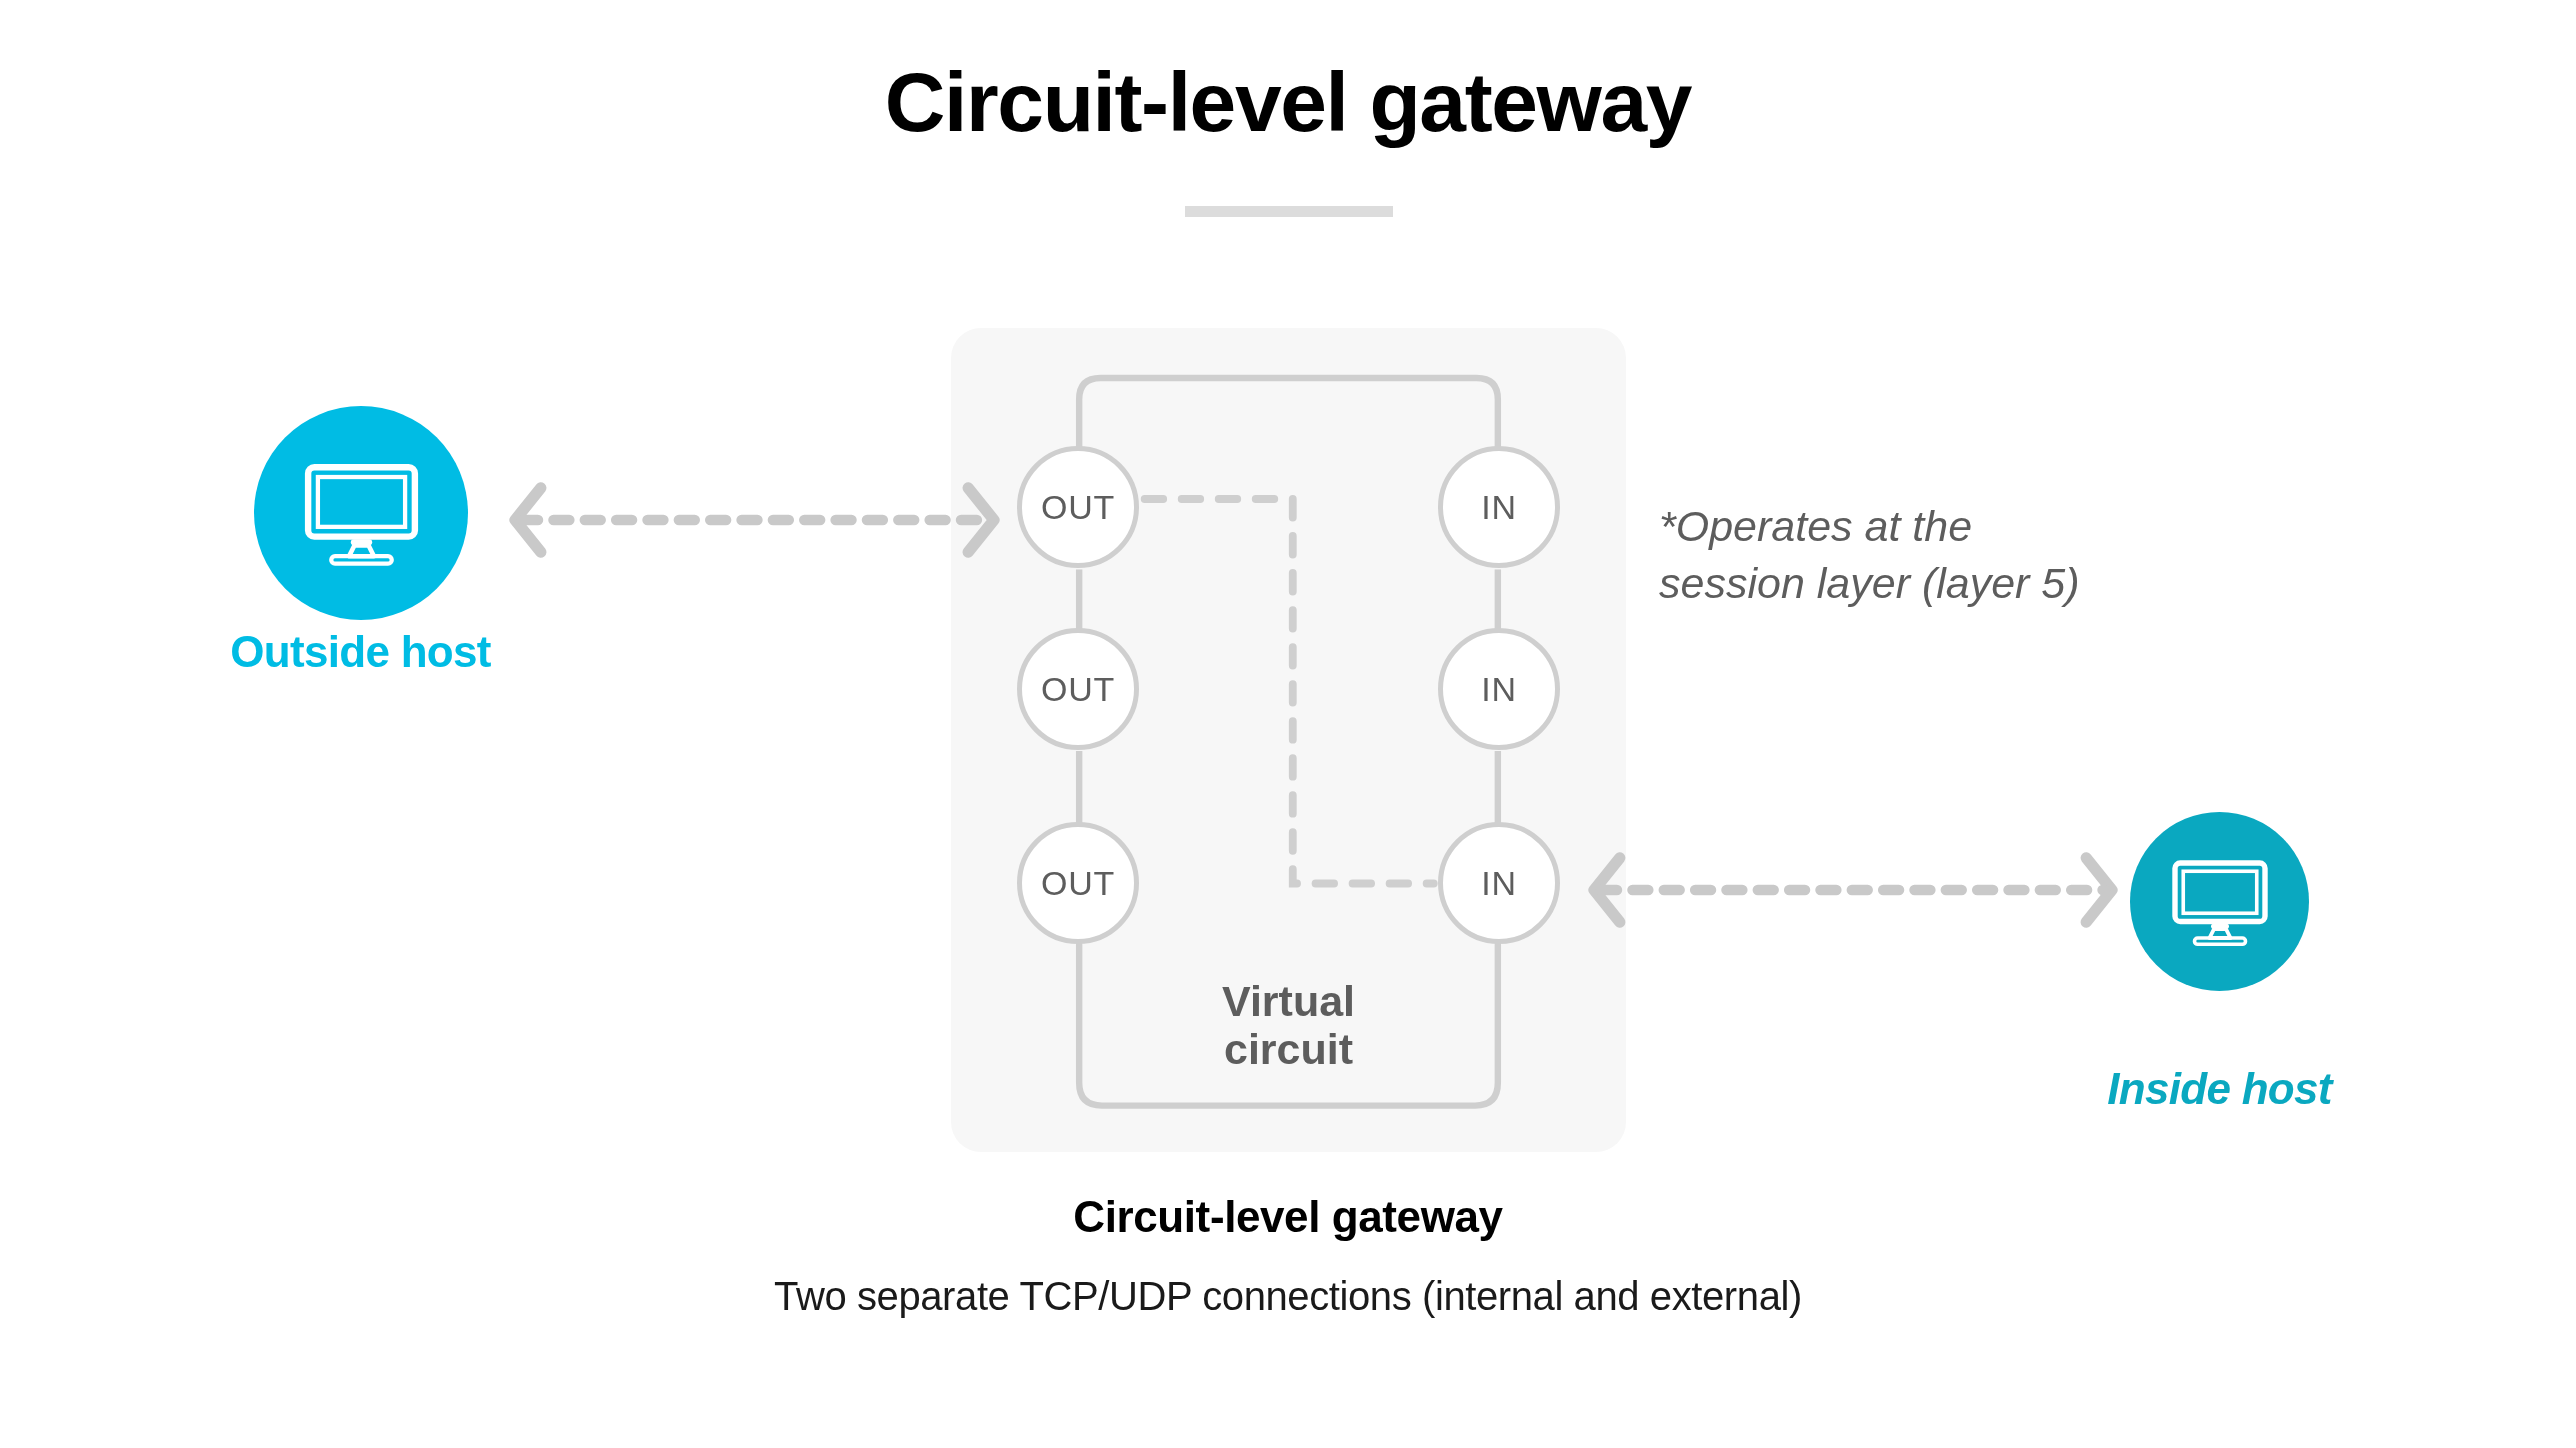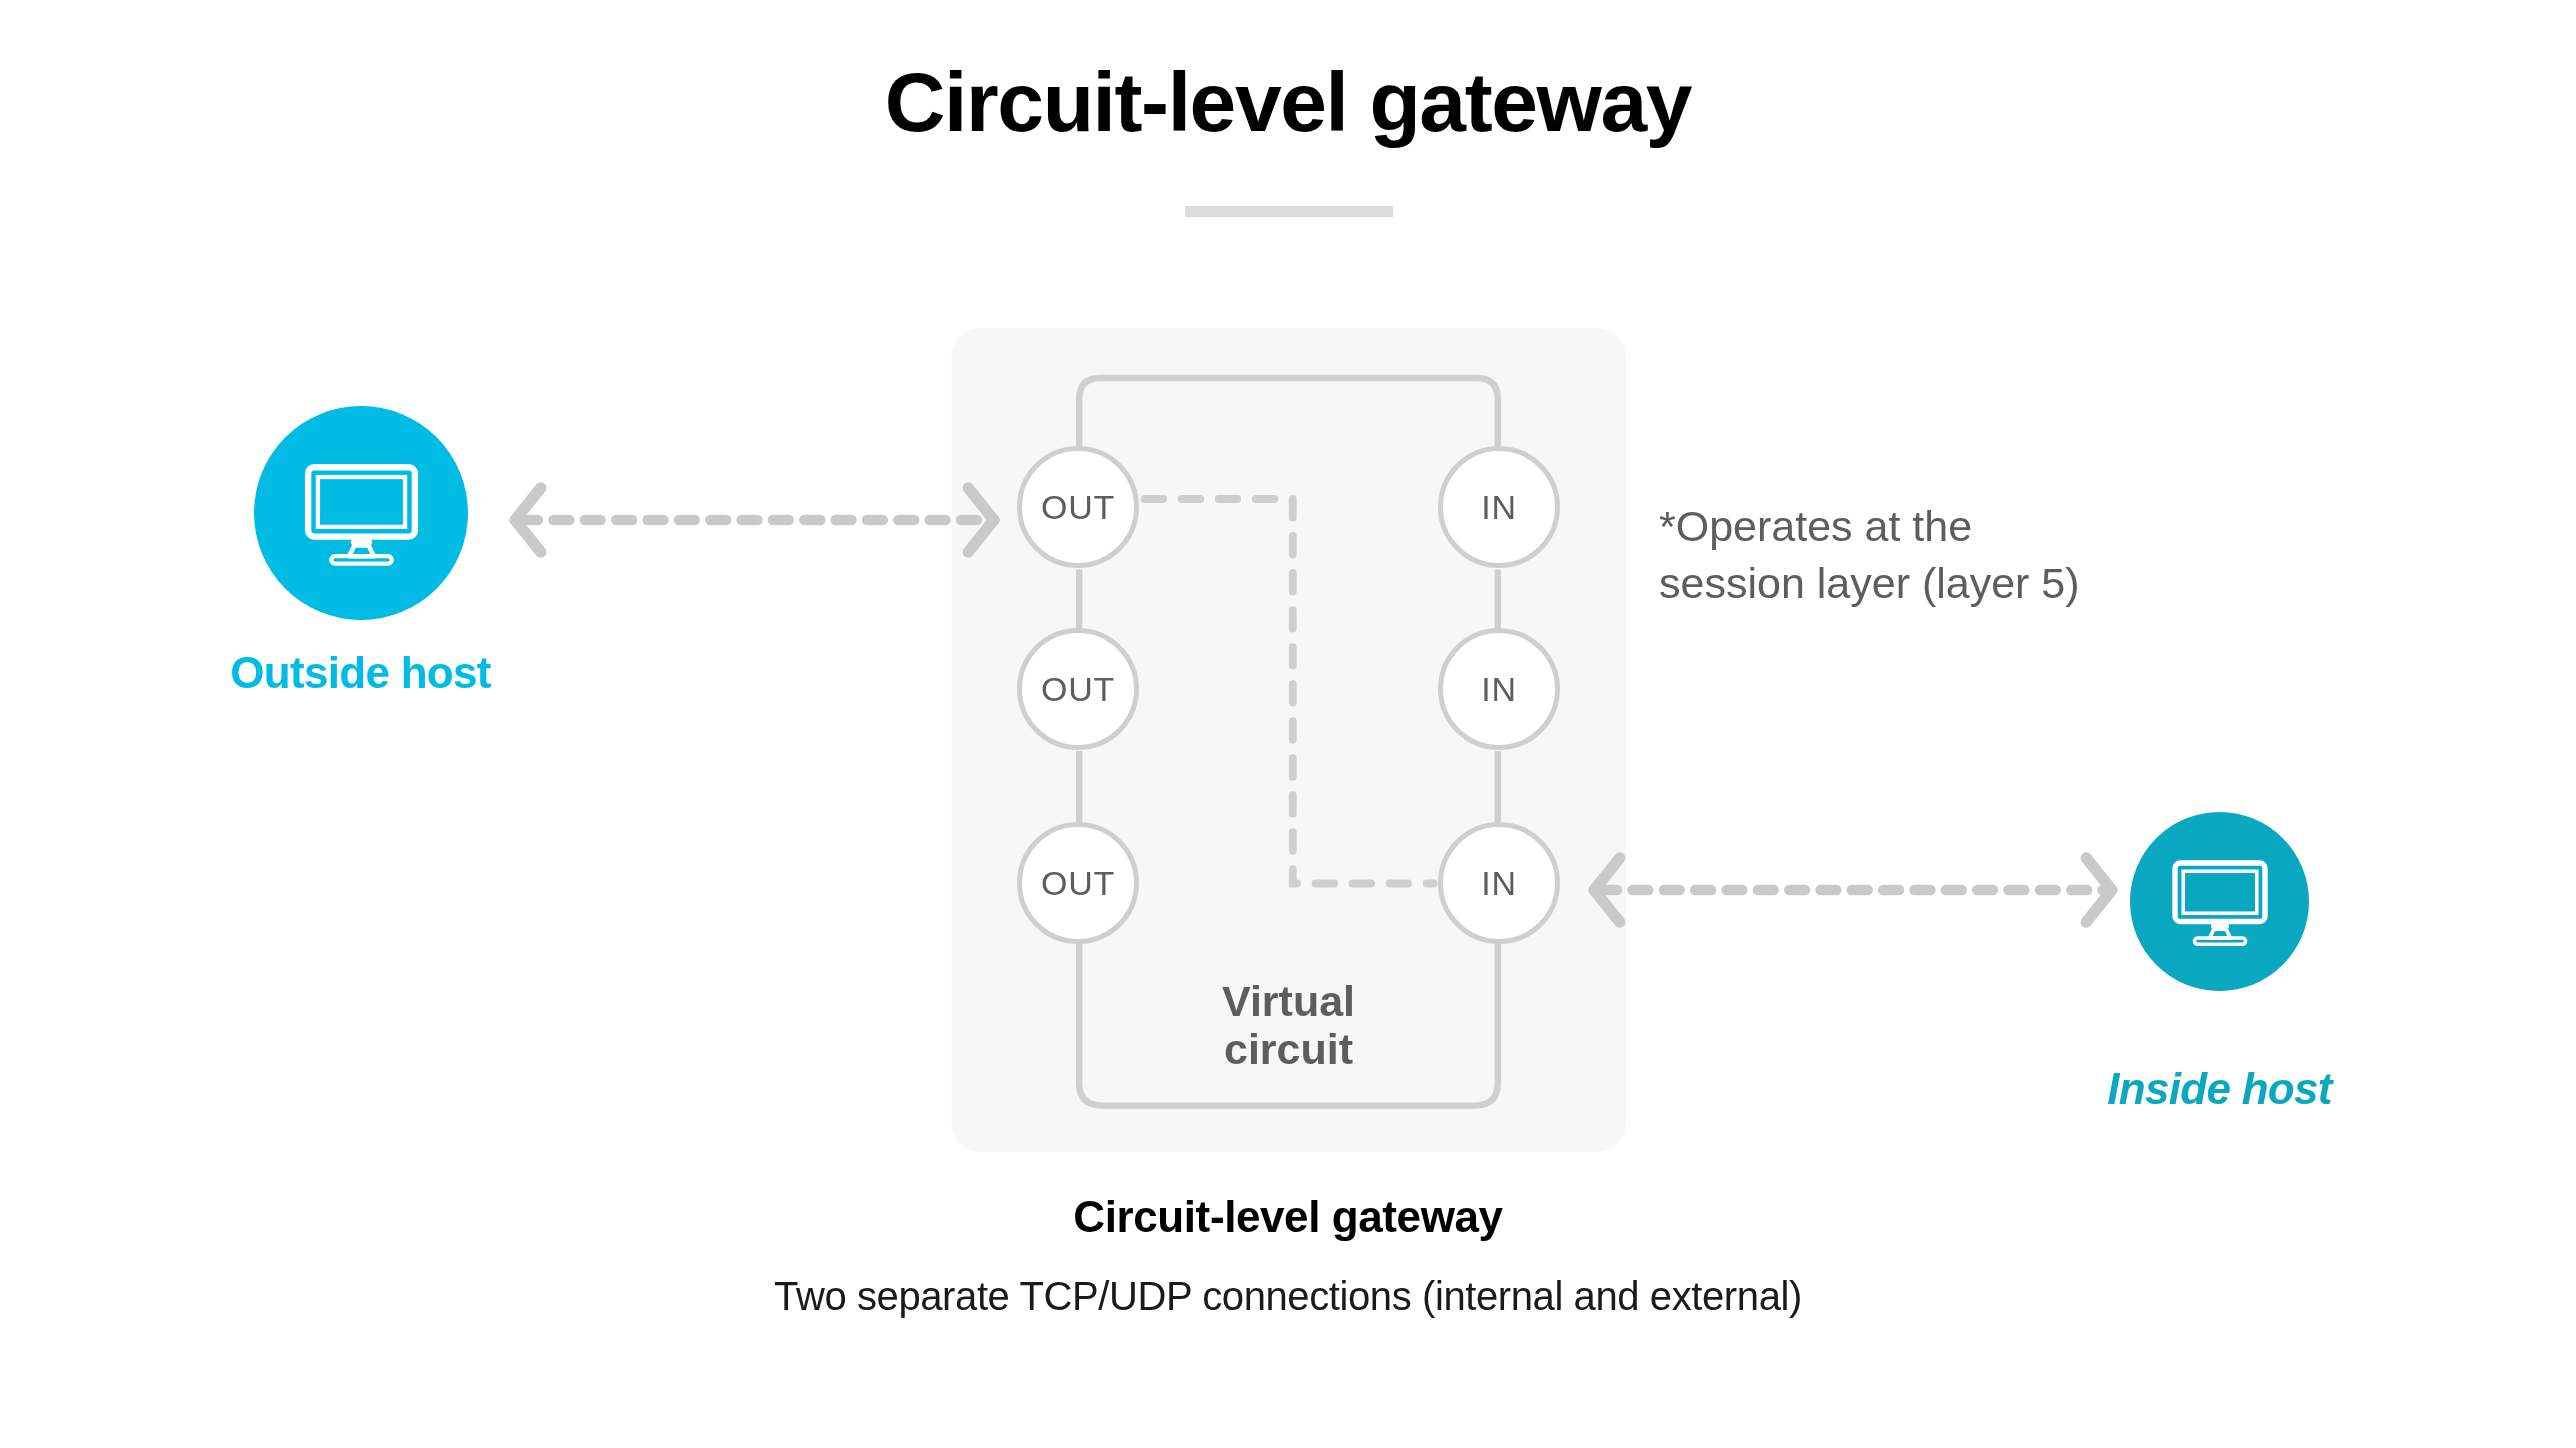--- a/index.html
+++ b/index.html
@@ -119,21 +119,21 @@
   }
   .host-label {
     position: absolute;
     text-align: center;
     font-size: 44px;
     font-weight: bold;
     letter-spacing: -0.7px;
   }
   .host-outside-label {
     left: 147px;
-    top: 648px;
+    top: 627px;
     width: 427px;
     color: #00bce4;
   }
   .host-inside-label {
     left: 2006px;
     top: 1064px;
     width: 427px;
     color: #0aa8c0;
     font-style: italic;
   }
@@ -143,20 +143,21 @@
   .arrow-left-svg  { left: 498px;  top: 470px;  width: 513px; height: 100px; }
   .arrow-right-svg { left: 1577px; top: 840px; width: 552px; height: 100px; }
 
   
   .session-note {
     position: absolute;
     left: 1659px;
     top: 498px;
     width: 584px;
     font-size: 43px;
+    font-style: italic;
     color: #5d5d5d;
     line-height: 1.32;
   }
 
   
   .caption-title {
     position: absolute;
     left: 505px;
     top: 1192px;
     width: 1566px;

